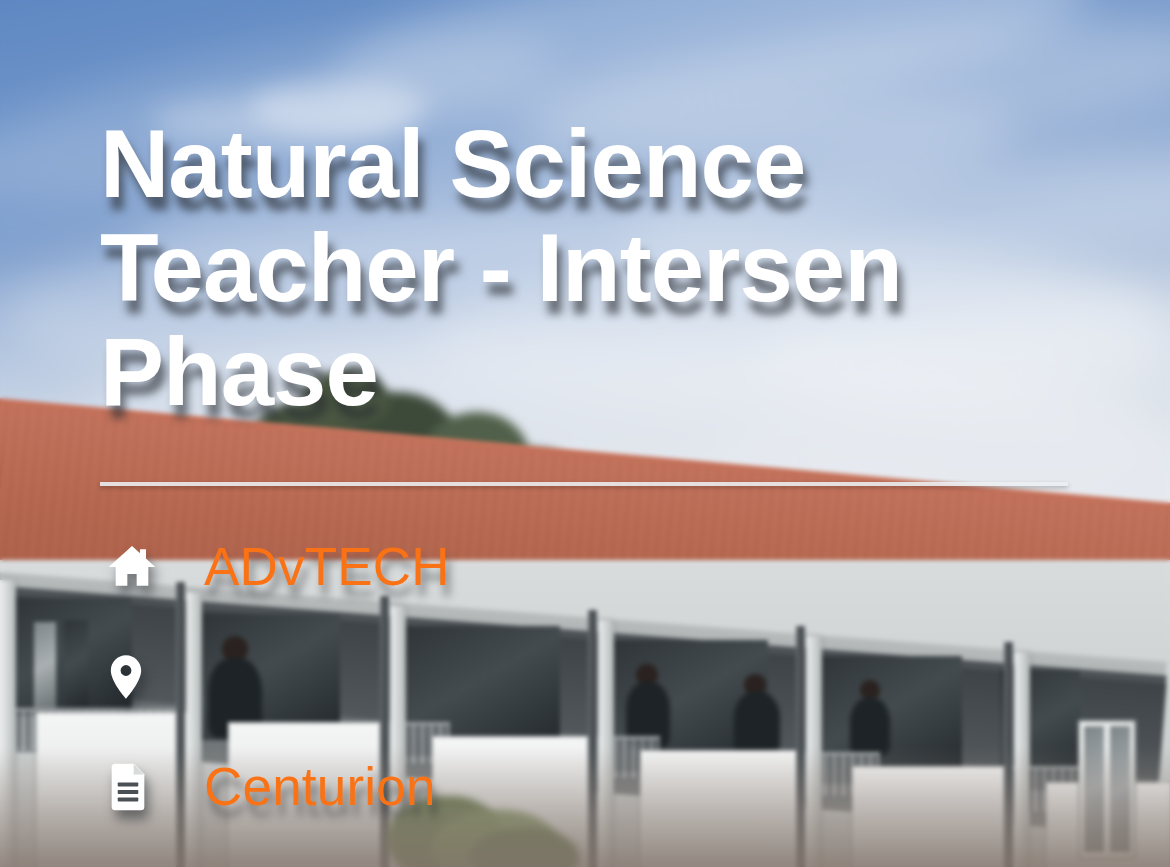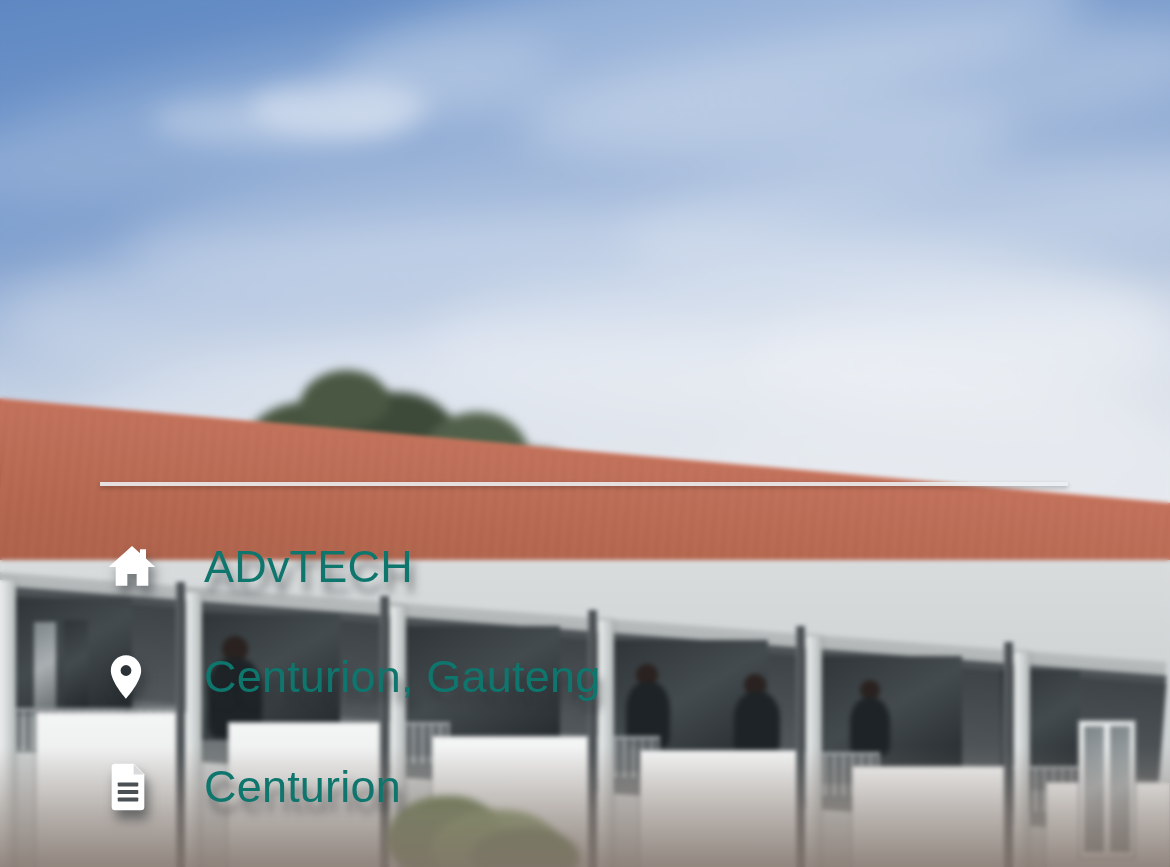--- a/index.html
+++ b/index.html
@@ -269,24 +269,24 @@
     min-width: 72px;
     height: 64px;
     display: flex;
     align-items: center;
     justify-content: flex-start;
     filter: drop-shadow(4px 9px 6px rgba(35,40,44,0.55));
   }
   .meta-icon svg { display: block; }
 
   .meta-label {
-    color: #0f766e;
+    color: #f97316;
     font-family: "Liberation Sans", sans-serif;
     font-weight: 400;
-    font-size: 45px;
+    font-size: 53px;
     line-height: 56px;
     letter-spacing: 0.2px;
     margin-left: 32px;
     text-shadow: 4px 11px 8px rgba(40,44,48,0.55);
   }
 </style>
 </head>
 <body>
 
 <div id="hero">
@@ -391,20 +391,23 @@
       <div class="bush" style="left:470px; top:268px; width:110px; height:52px; background:#566b3e;"></div>
 
       <div class="apron"></div>
     </div>
 
     <div class="photo-blur"></div>
   </div>
 
   <div class="content">
 
+    <h1 class="title">Natural Science
+Teacher - Intersen
+Phase</h1>
 
     <div class="divider"></div>
 
     <div class="meta-list">
 
       <div class="meta-row">
         <span class="meta-icon">
           <svg width="64" height="56" viewBox="0 0 24 24" aria-hidden="true">
             <path fill="#ffffff" d="M12 3L2 12h3v8h5v-5h4v5h5v-8h3L12 3z"></path>
             <rect fill="#ffffff" x="15.4" y="4.4" width="2.6" height="4"></rect>
@@ -412,21 +415,20 @@
         </span>
         <span class="meta-label">ADvTECH</span>
       </div>
 
       <div class="meta-row">
         <span class="meta-icon">
           <svg width="52" height="64" viewBox="0 0 24 24" aria-hidden="true">
             <path fill="#ffffff" d="M12 2C8.13 2 5 5.13 5 9c0 5.25 7 13 7 13s7-7.75 7-13c0-3.87-3.13-7-7-7zm0 9.5A2.5 2.5 0 1 1 12 6.5a2.5 2.5 0 0 1 0 5z"></path>
           </svg>
         </span>
-        <span class="meta-label">Centurion, Gauteng</span>
       </div>
 
       <div class="meta-row">
         <span class="meta-icon">
           <svg width="56" height="64" viewBox="0 0 24 24" aria-hidden="true">
             <path fill="#ffffff" d="M14.5 2H6.5A1.5 1.5 0 0 0 5 3.5v17A1.5 1.5 0 0 0 6.5 22h11a1.5 1.5 0 0 0 1.5-1.5V6.5L14.5 2z"></path>
             <path fill="#d8dadb" d="M14.4 2.2v4.4h4.4L14.4 2.2z"></path>
             <rect fill="#4a5054" x="7.6" y="10.1" width="8.8" height="1.7" rx="0.3"></rect>
             <rect fill="#4a5054" x="7.6" y="13.3" width="8.8" height="1.7" rx="0.3"></rect>
             <rect fill="#4a5054" x="7.6" y="16.5" width="8.8" height="1.7" rx="0.3"></rect>

